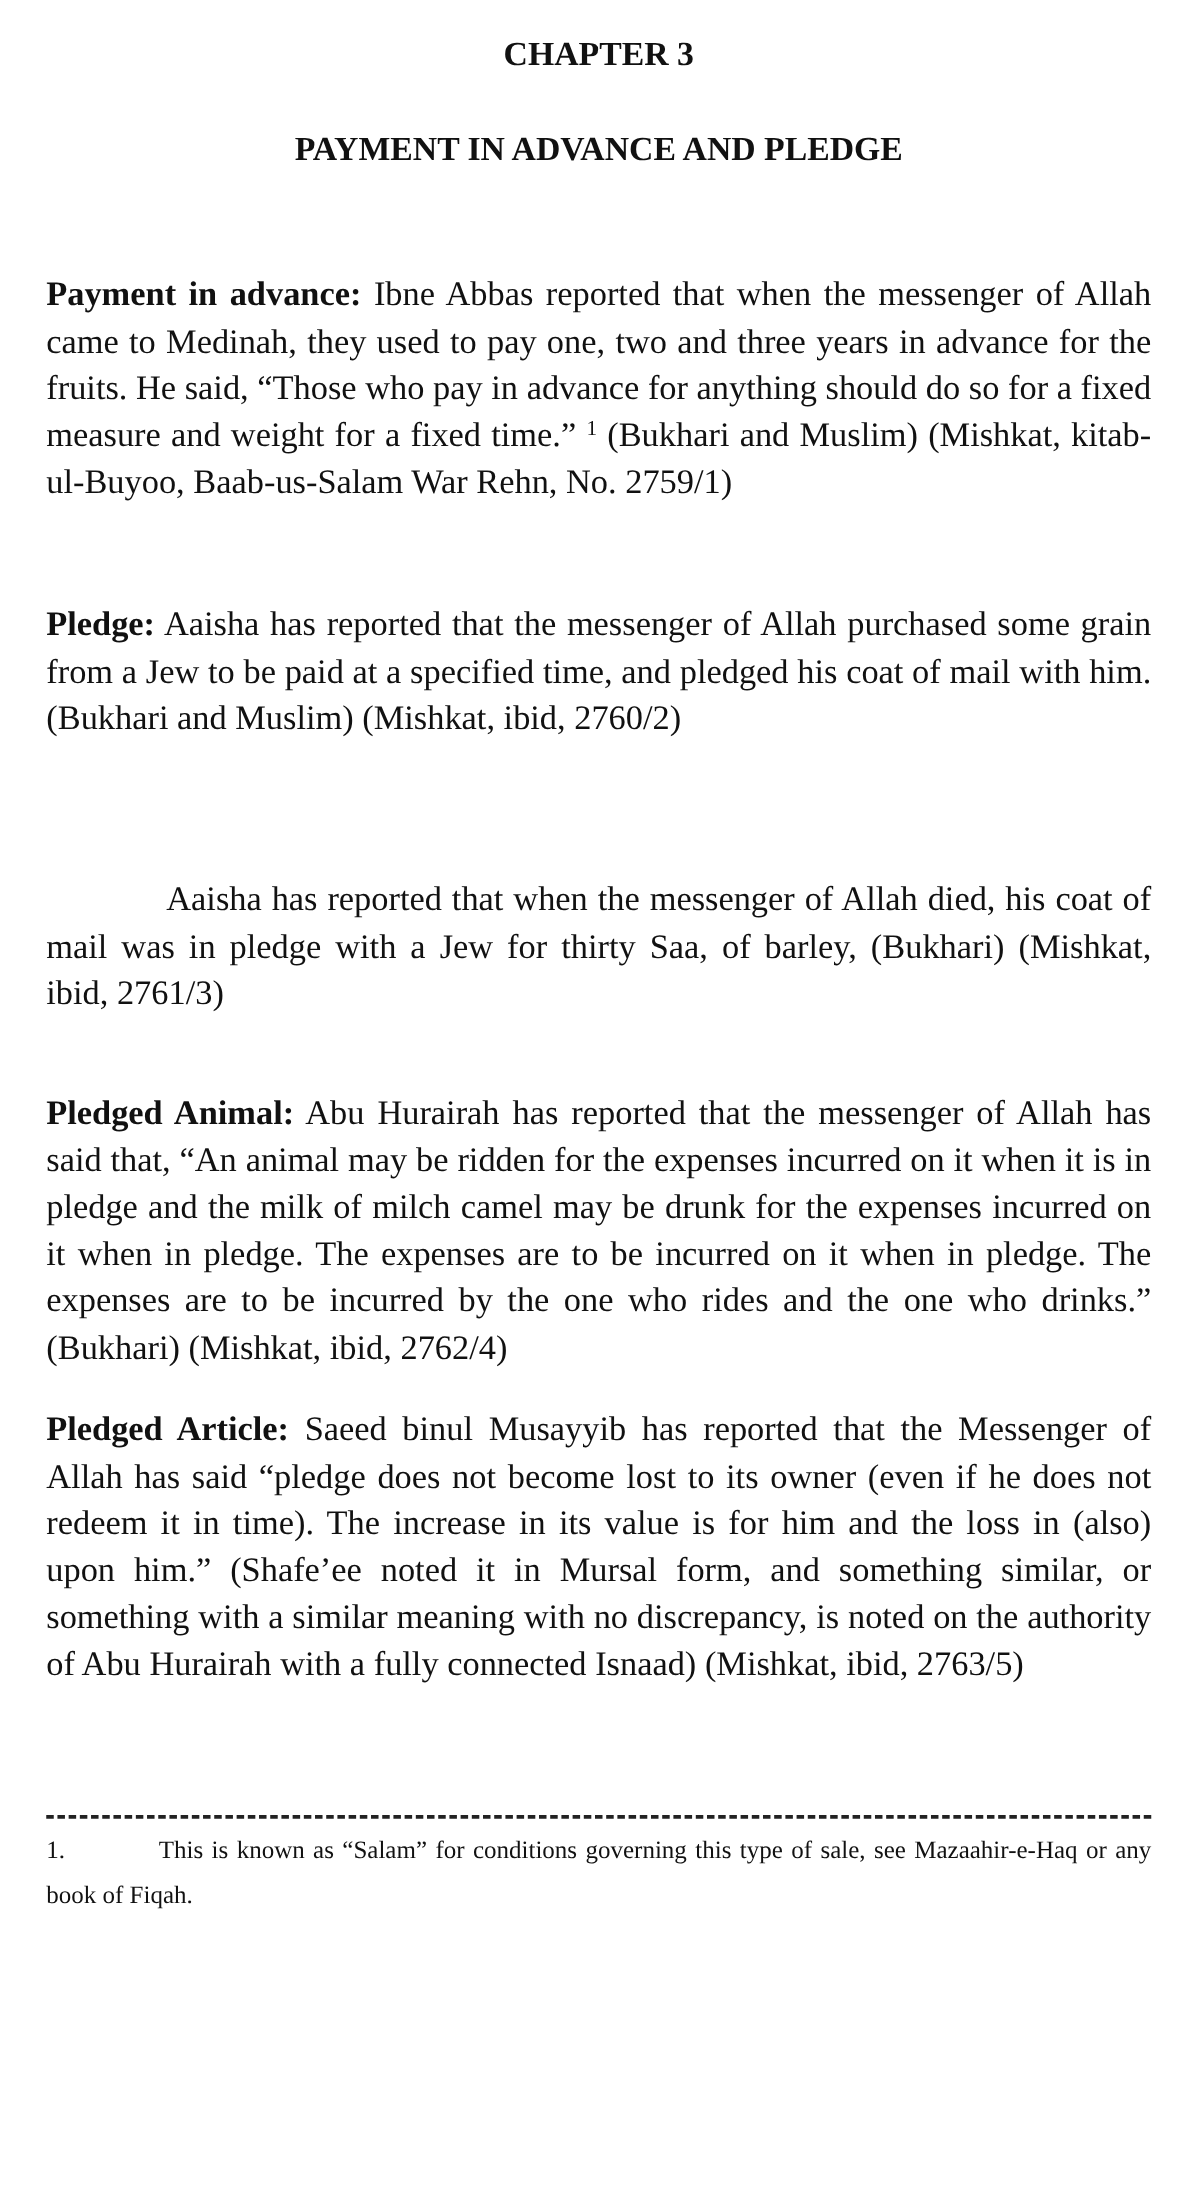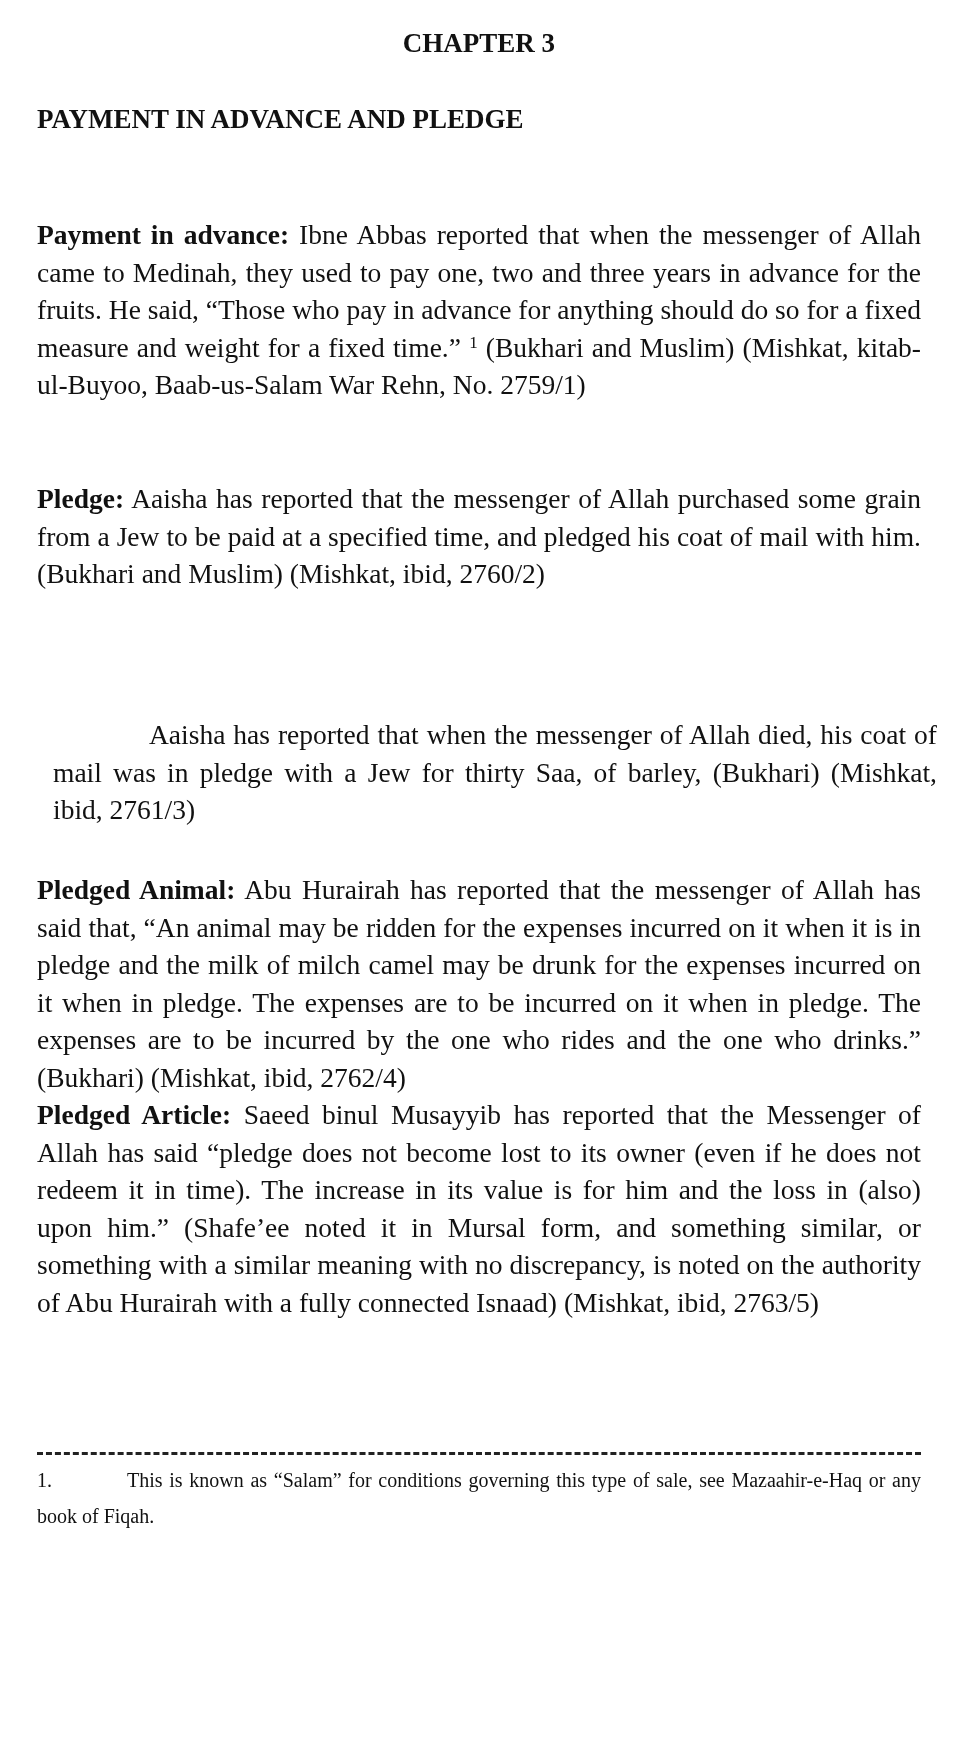--- a/index.html
+++ b/index.html
@@ -1,44 +1,44 @@
 <!DOCTYPE html>
 <html><head>
 <meta charset="utf-8">
 <style>
   html, body { margin: 0; padding: 0; background: #ffffff; }
   body { width: 960px; height: 1759px; position: relative; overflow: hidden; color: #111; }
   .page { position: absolute; left: 37px; top: 0; width: 884px; font-family: "Liberation Serif", "DejaVu Serif", serif; }
   .chapter { position: absolute; top: 28px; left: 0; width: 884px; text-align: center; font-weight: bold; font-size: 27px; letter-spacing: 0px; }
-  .subtitle { position: absolute; top: 104px; left: 0; width: 884px; font-weight: bold; font-size: 27px; }
+  .subtitle { position: absolute; top: 104px; left: 0; width: 884px; text-align: center; font-weight: bold; font-size: 27px; }
   .para { position: absolute; left: 0; width: 884px; font-size: 27.5px; line-height: 37.5px; text-align: justify; }
   .para b { font-weight: bold; }
   .indent { text-indent: 96px; }
   .p1 { top: 216px; }
   .p2 { top: 480px; }
   .p3 { top: 700px; }
   .p4 { top: 871px; }
-  .p5 { top: 1096px; }
+  .p5 { top: 1124px; }
   sup { font-size: 17px; vertical-align: 9px; line-height: 0; }
   .rule { position: absolute; top: 1452px; left: 0; width: 884px; border-top: 3px dashed #222; height: 0; }
   .fn { position: absolute; top: 1462px; left: 0; width: 884px; font-size: 20px; line-height: 36px; text-align: justify; }
   .fn .num { display: inline-block; width: 90px; }
 </style>
 </head>
 <body>
 
 <div class="page">
   <div class="chapter">CHAPTER 3</div>
   <div class="subtitle">PAYMENT IN ADVANCE AND PLEDGE</div>
 
   <p class="para p1" style="margin:0"><b>Payment in advance:</b><span> Ibne Abbas reported that when the messenger of Allah came to Medinah, they used to pay one, two and three years in advance for the fruits. He said, “Those who pay in advance for anything should do so for a fixed measure and weight for a fixed time.” </span><sup>1</sup><span> (Bukhari and Muslim) (Mishkat, kitab-ul-Buyoo, Baab-us-Salam War Rehn, No. 2759/1)</span></p>
 
   <p class="para p2" style="margin:0"><b>Pledge:</b><span> Aaisha has reported that the messenger of Allah purchased some grain from a Jew to be paid at a specified time, and pledged his coat of mail with him. (Bukhari and Muslim) (Mishkat, ibid, 2760/2)</span></p>
 
-  <p class="para p3 indent" style="margin:16px"><span>Aaisha has reported that when the messenger of Allah died, his coat of mail was in pledge with a Jew for thirty Saa, of barley, (Bukhari) (Mishkat, ibid, 2761/3)</span></p>
+  <p class="para p3 indent" style="margin:0"><span>Aaisha has reported that when the messenger of Allah died, his coat of mail was in pledge with a Jew for thirty Saa, of barley, (Bukhari) (Mishkat, ibid, 2761/3)</span></p>
 
   <p class="para p4" style="margin:0"><b>Pledged Animal:</b><span> Abu Hurairah has reported that the messenger of Allah has said that, “An animal may be ridden for the expenses incurred on it when it is in pledge and the milk of milch camel may be drunk for the expenses incurred on it when in pledge. The expenses are to be incurred on it when in pledge. The expenses are to be incurred by the one who rides and the one who drinks.” (Bukhari) (Mishkat, ibid, 2762/4)</span></p>
 
   <p class="para p5" style="margin:0"><b>Pledged Article:</b><span> Saeed binul Musayyib has reported that the Messenger of Allah has said “pledge does not become lost to its owner (even if he does not redeem it in time). The increase in its value is for him and the loss in (also) upon him.” (Shafe’ee noted it in Mursal form, and something similar, or something with a similar meaning with no discrepancy, is noted on the authority of Abu Hurairah with a fully connected Isnaad) (Mishkat, ibid, 2763/5)</span></p>
 
   <div class="rule"></div>
 
   <p class="fn" style="margin:0"><span class="num">1.</span><span>This is known as “Salam” for conditions governing this type of sale, see Mazaahir-e-Haq or any book of Fiqah.</span></p>
 </div>
 

